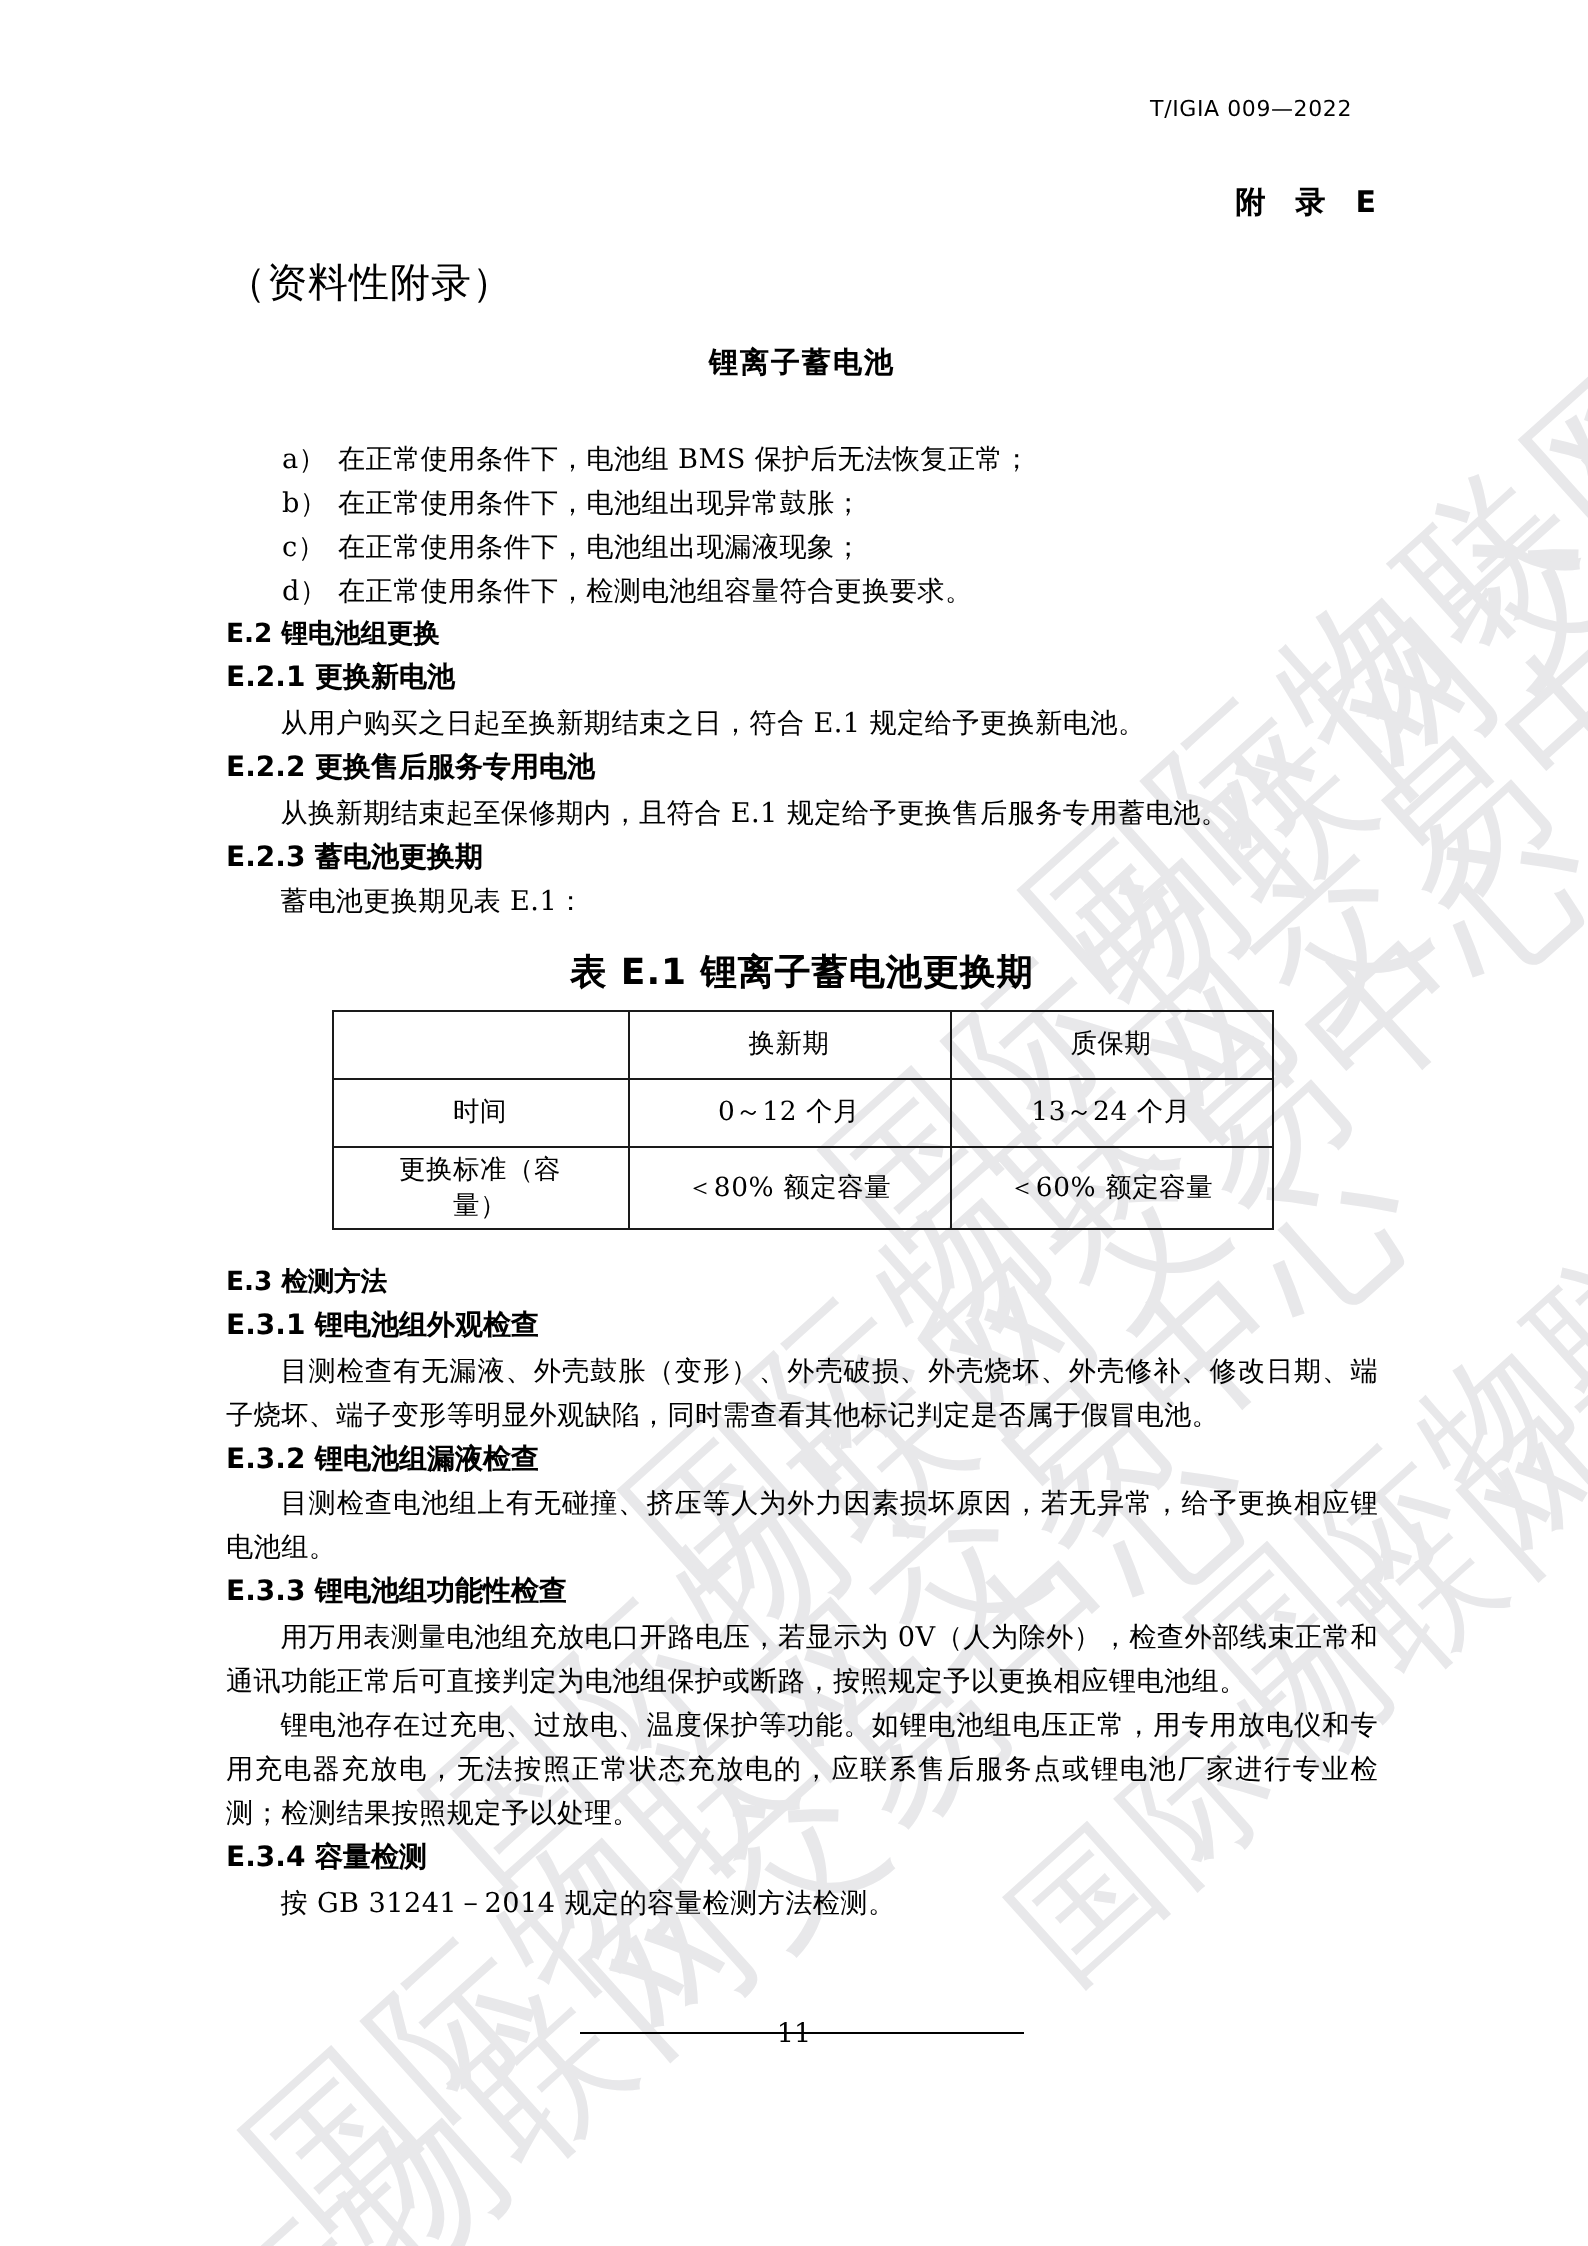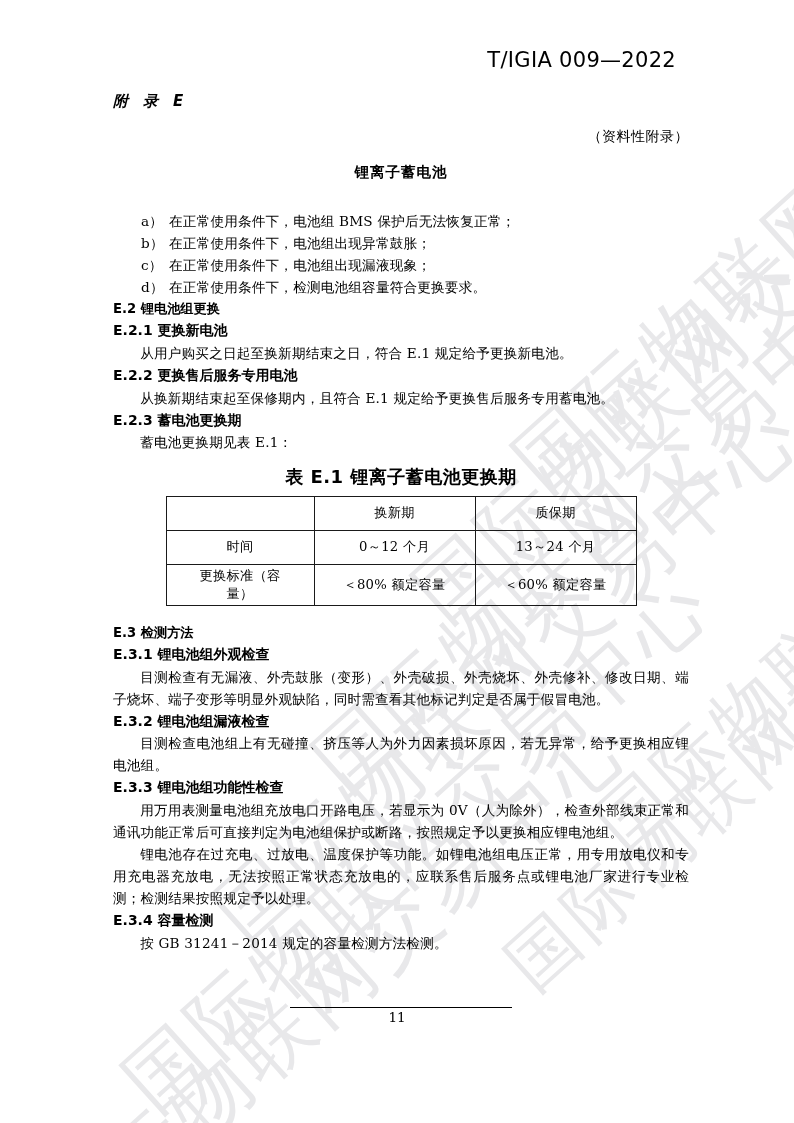--- a/index.html
+++ b/index.html
@@ -48,46 +48,45 @@
     z-index: 1;
     width: 794px;
     height: 1123px;
     box-sizing: border-box;
   }
 
   .header-line {
     position: absolute;
     top: 48px;
     right: 118px;
-    font-size: 21px;
+    font-size: 11px;
     font-family: "DejaVu Sans", "Liberation Sans", sans-serif;
     letter-spacing: 0.3px;
     white-space: nowrap;
   }
 
   .content {
     position: absolute;
     top: 92px;
     left: 113px;
     width: 576px;
   }
 
   .doc-title {
-    text-align: left;
+    text-align: right;
     font-weight: bold;
     font-size: 15px;
     letter-spacing: 1px;
     margin: 0 0 17px 0;
     font-family: "DejaVu Sans", "Liberation Sans", sans-serif;
-    font-style: italic;
   }
   .doc-title .sp { display: inline-block; width: 14px; }
   .doc-subtitle {
-    text-align: right;
-    font-size: 14px;
+    text-align: left;
+    font-size: 20px;
     margin: 0 0 17px 0;
     letter-spacing: 0.5px;
   }
   .doc-subject {
     text-align: center;
     font-weight: bold;
     font-size: 14.5px;
     margin: 0 0 28px 0;
     letter-spacing: 1px;
     font-family: "DejaVu Sans", "Liberation Sans", sans-serif;

